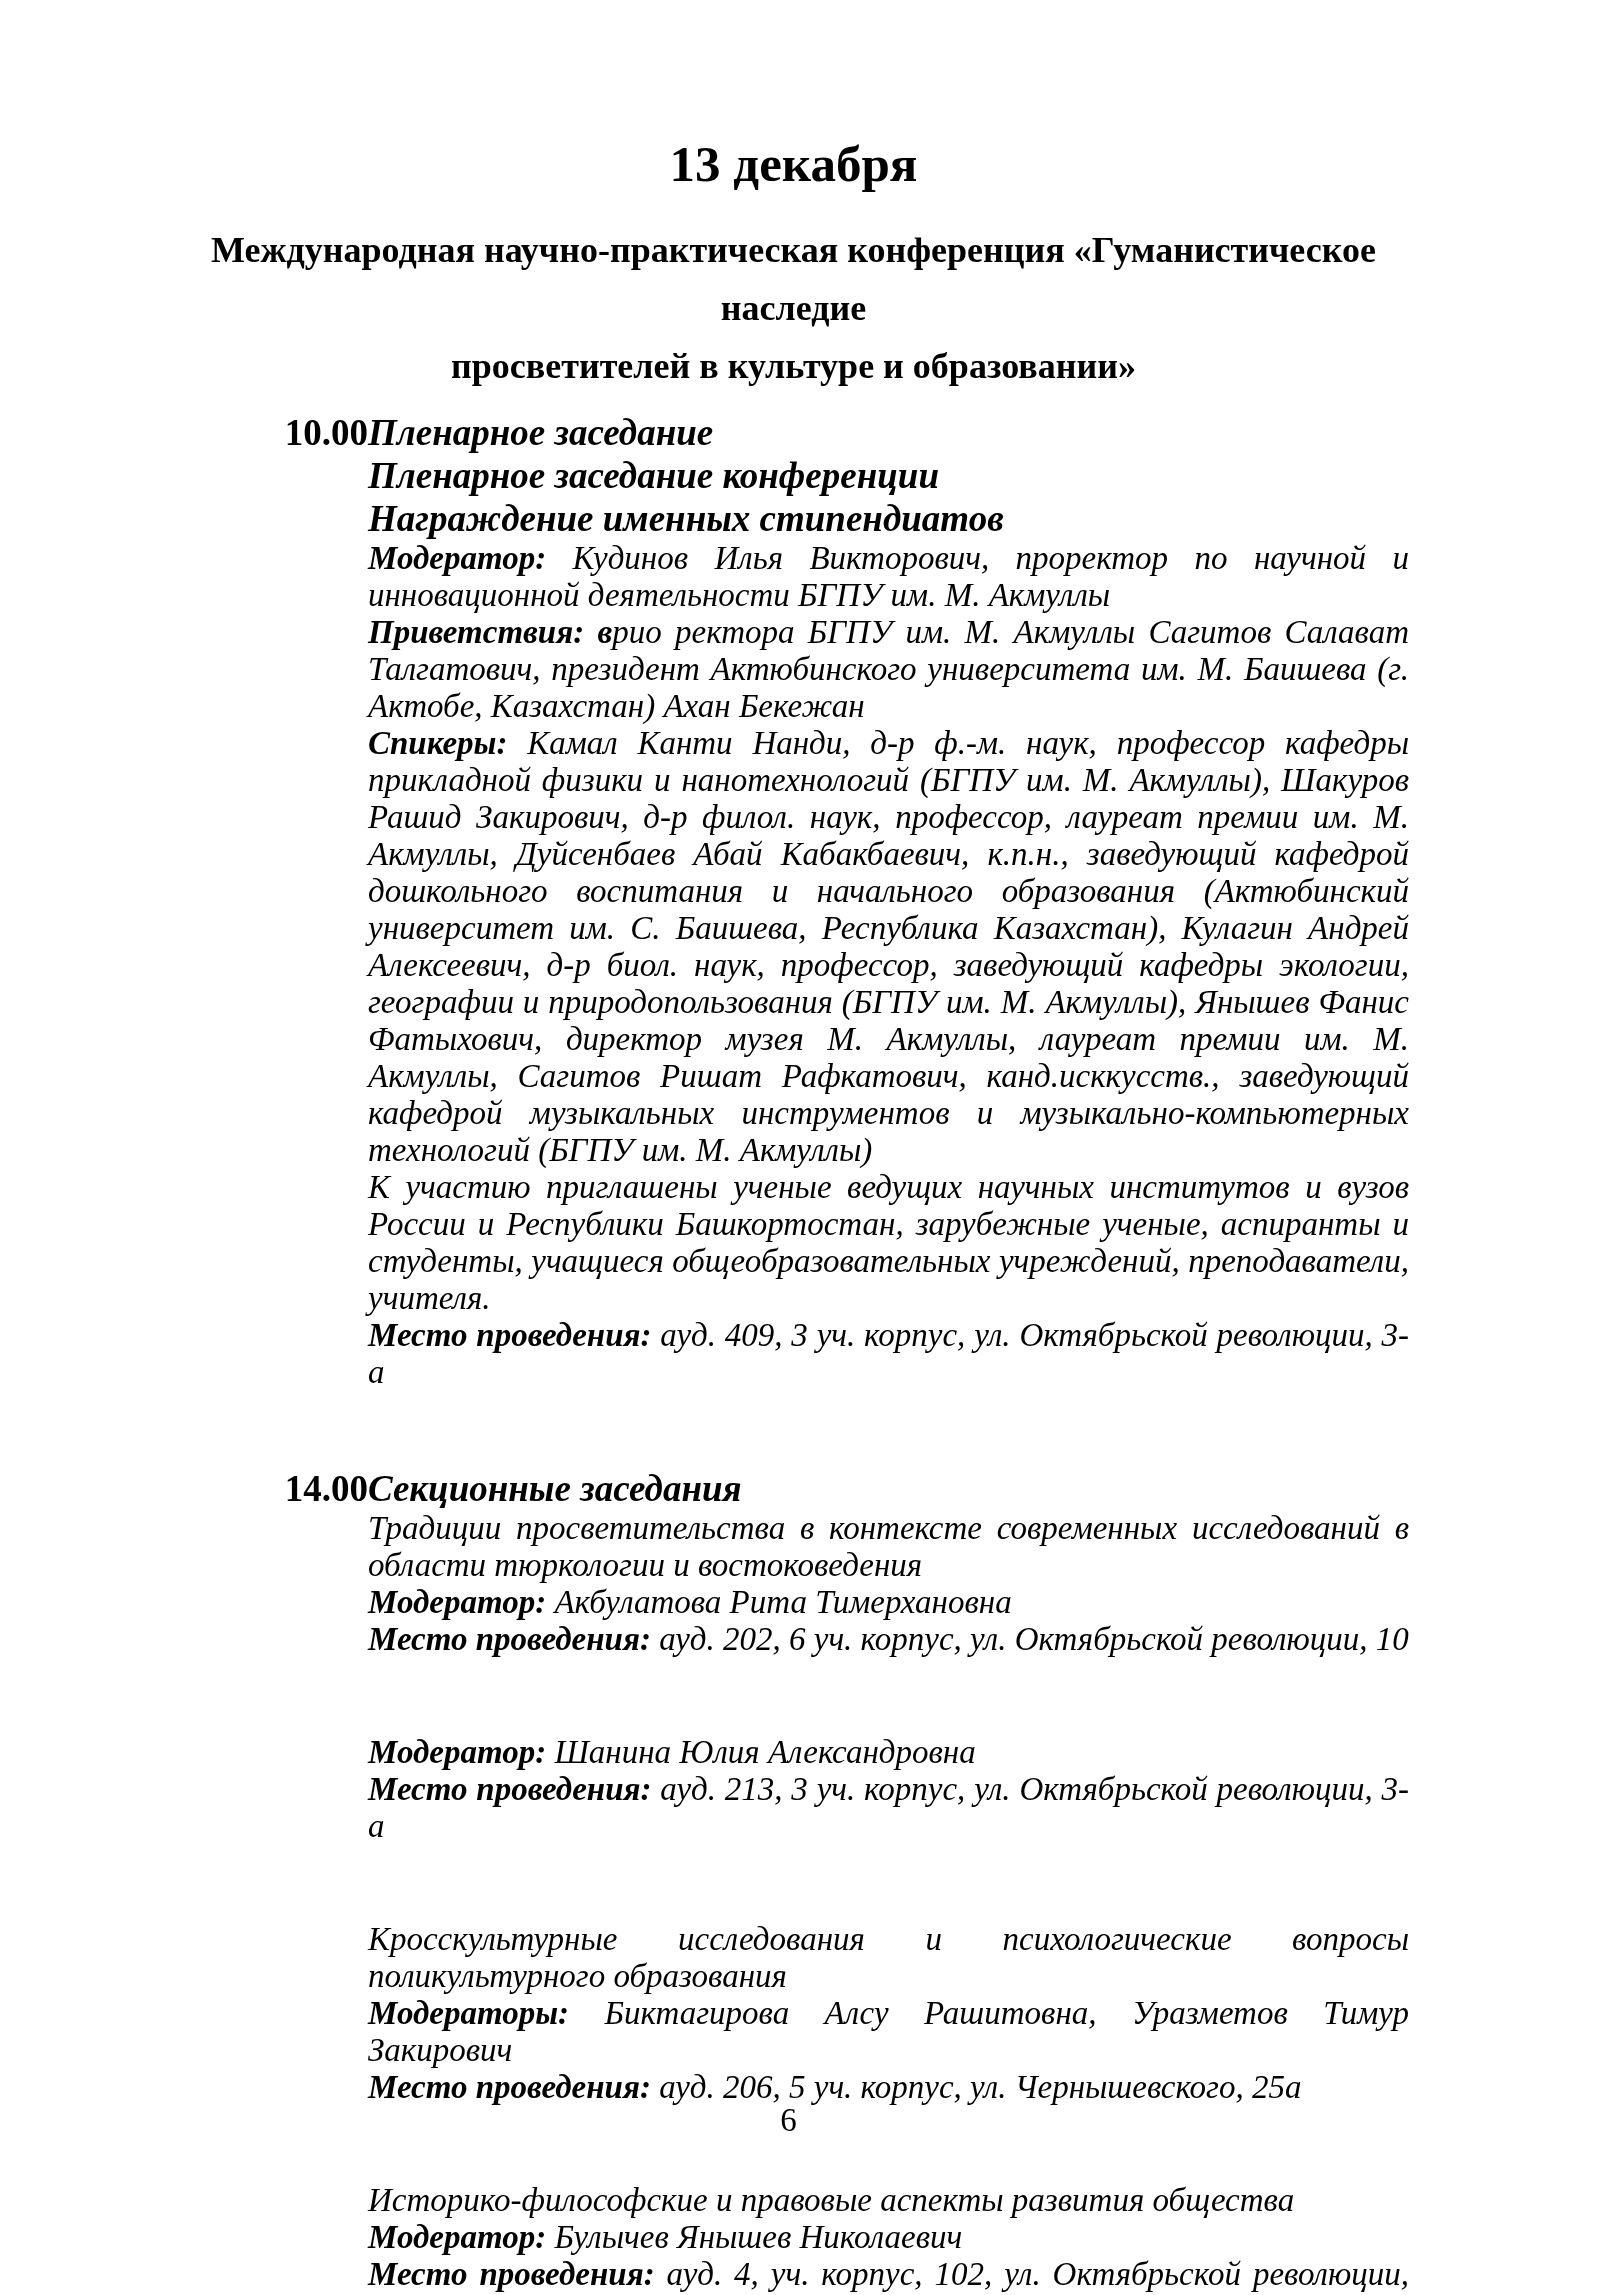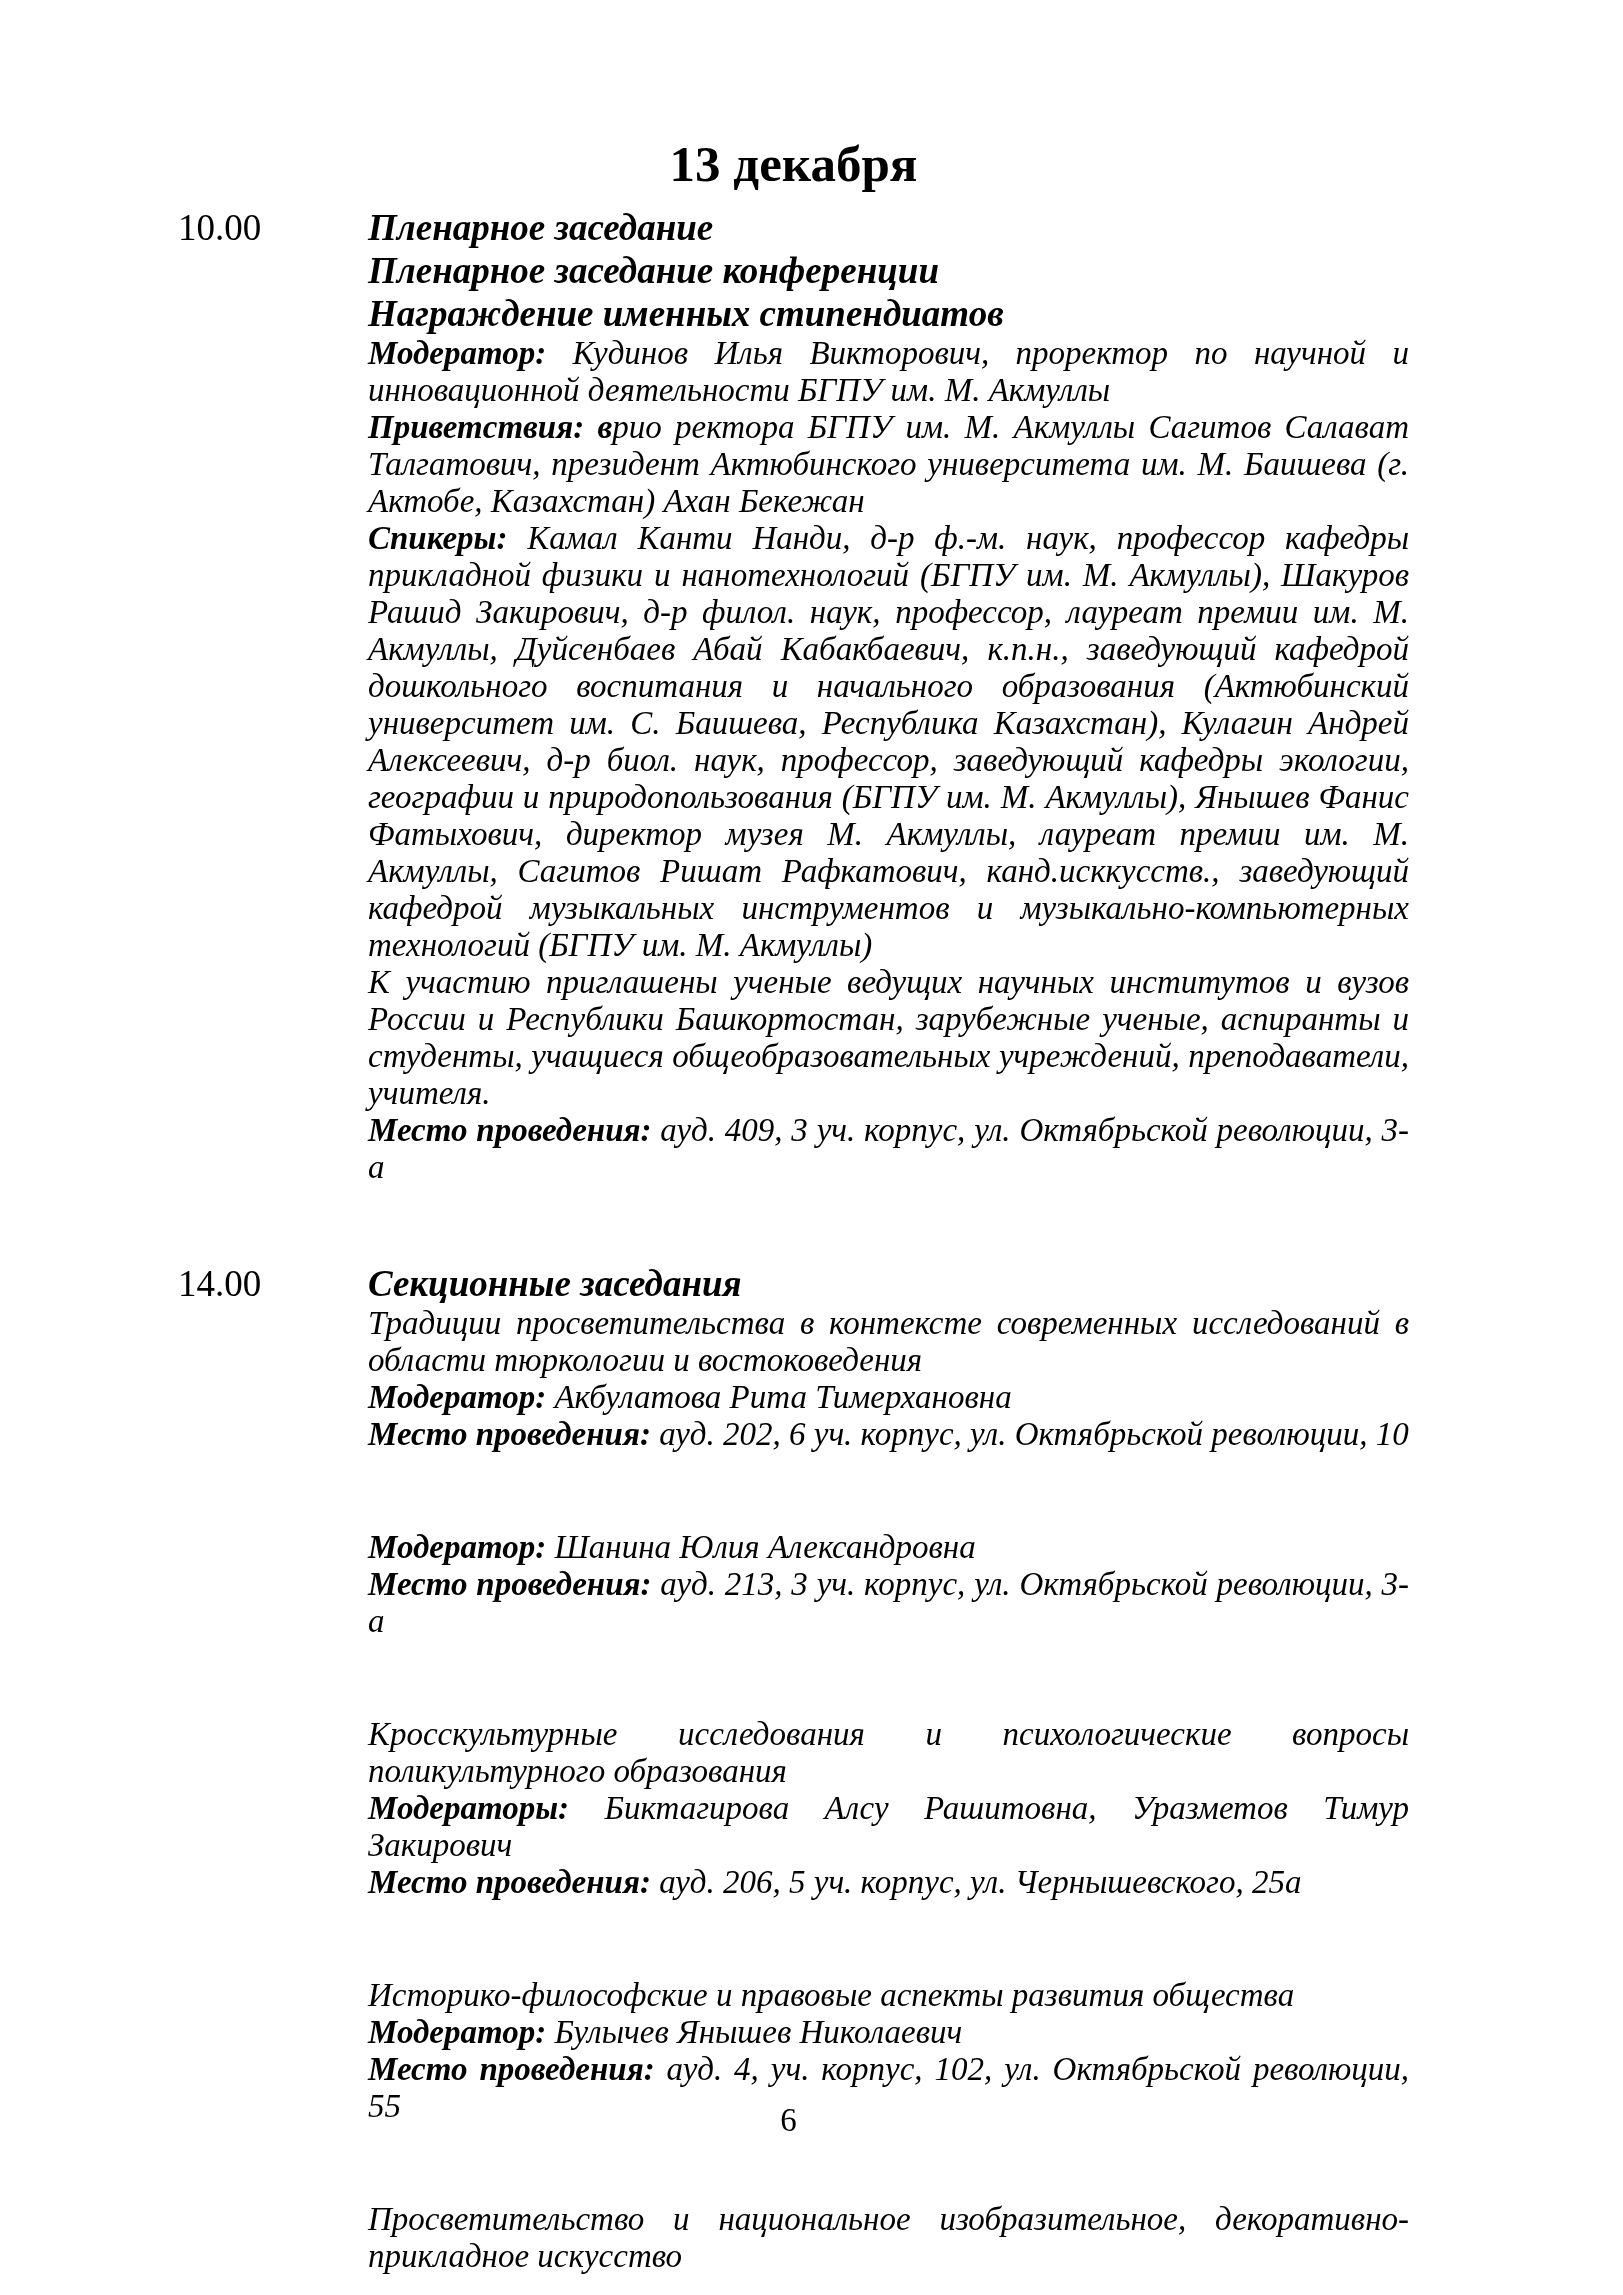--- a/index.html
+++ b/index.html
@@ -38,23 +38,24 @@
   }
   .schedule-block {
     display: flex;
     align-items: flex-start;
   }
   .schedule-block + .schedule-block {
     margin-top: 76px;
   }
   .time {
     flex: 0 0 190px;
-    font-weight: normal;
+    font-weight: bold;
     font-size: 37px;
     line-height: 43px;
+    text-align: right;
   }
   .block-content {
     flex: 1;
     min-width: 0;
   }
   .section + .section {
     margin-top: 76px;
   }
   .para {
     font-size: 33px;
@@ -82,20 +83,24 @@
     line-height: 37px;
   }
 </style>
 </head>
 <body>
 
 <div class="page">
 
   <div class="doc-header">
     <div class="date-title">13 декабря</div>
+    <div class="conf-title">
+      <div class="conf-line">Международная научно-практическая конференция «Гуманистическое наследие</div>
+      <div class="conf-line">просветителей в культуре и образовании»</div>
+    </div>
   </div>
 
   <div class="schedule" id="schedule">
       <div class="schedule-block">
         <div class="time">10.00</div>
         <div class="block-content">
           <div class="section">
             <p class="para heading"><span class="b">Пленарное заседание</span></p>
             <p class="para heading"><span class="b">Пленарное заседание конференции</span></p>
             <p class="para heading"><span class="b">Награждение именных стипендиатов</span></p>

